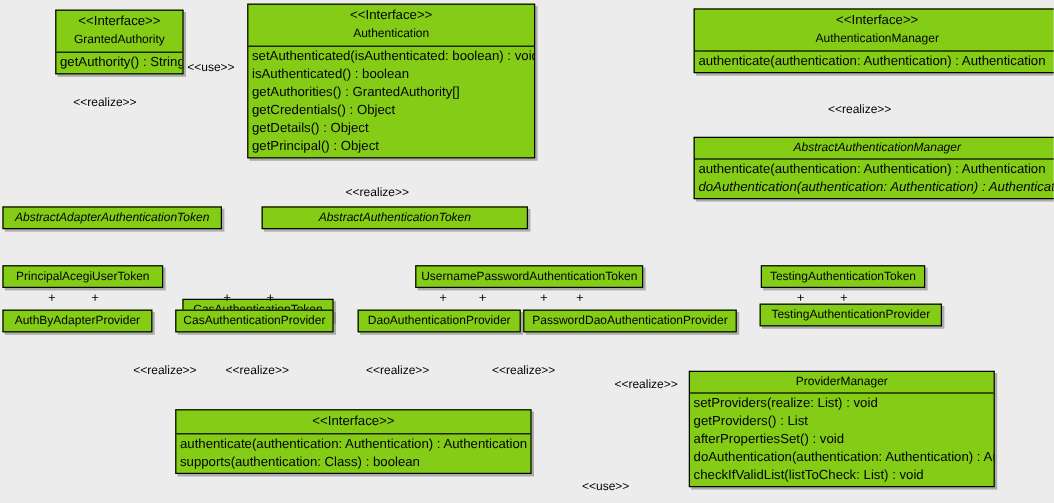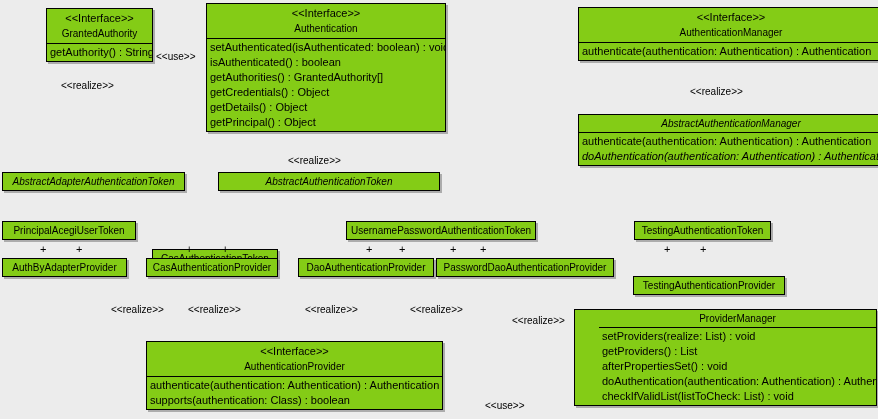--- a/index.html
+++ b/index.html
@@ -269,39 +269,38 @@
       <span class="cname">DaoAuthenticationProvider</span>
     </div>
   </div>
 
   <div class="uml compact" style="left:436px;top:258px;width:178px;">
     <div class="head">
       <span class="cname">PasswordDaoAuthenticationProvider</span>
     </div>
   </div>
 
-  <div class="uml compact" style="left:633px;top:276px;width:152px;">
+  <div class="uml compact" style="left:633px;top:253px;width:152px;">
     <div class="head">
       <span class="cname">TestingAuthenticationProvider</span>
     </div>
   </div>
 
   <div class="uml" style="left:146px;top:341px;width:297px;">
     <div class="head">
       <span class="stereo">&lt;&lt;Interface&gt;&gt;</span>
-      <span class="cname">AuthenticationProvider</span>
     </div>
     <div class="sep"></div>
     <div class="members">
       <div class="m">authenticate(authentication: Authentication) : Authentication</div>
       <div class="m">supports(authentication: Class) : boolean</div>
     </div>
   </div>
 
-  <div class="uml compact" style="left:574px;top:309px;width:303px;padding-left:24px;">
+  <div class="uml compact" style="left:574px;top:309px;width:255px;">
     <div class="head">
       <span class="cname">ProviderManager</span>
     </div>
     <div class="sep"></div>
     <div class="members">
       <div class="m">setProviders(realize: List) : void</div>
       <div class="m">getProviders() : List</div>
       <div class="m">afterPropertiesSet() : void</div>
       <div class="m">doAuthentication(authentication: Authentication) : Authentication</div>
       <div class="m">checkIfValidList(listToCheck: List) : void</div>

